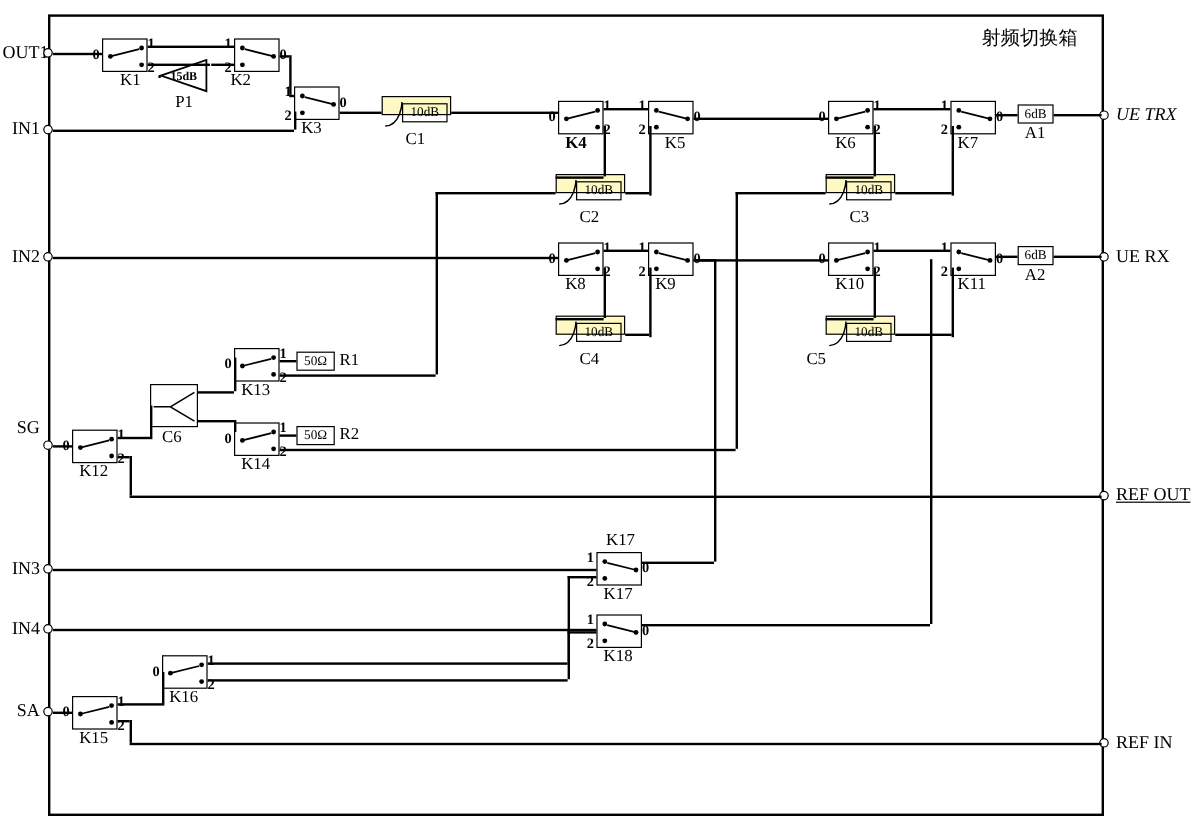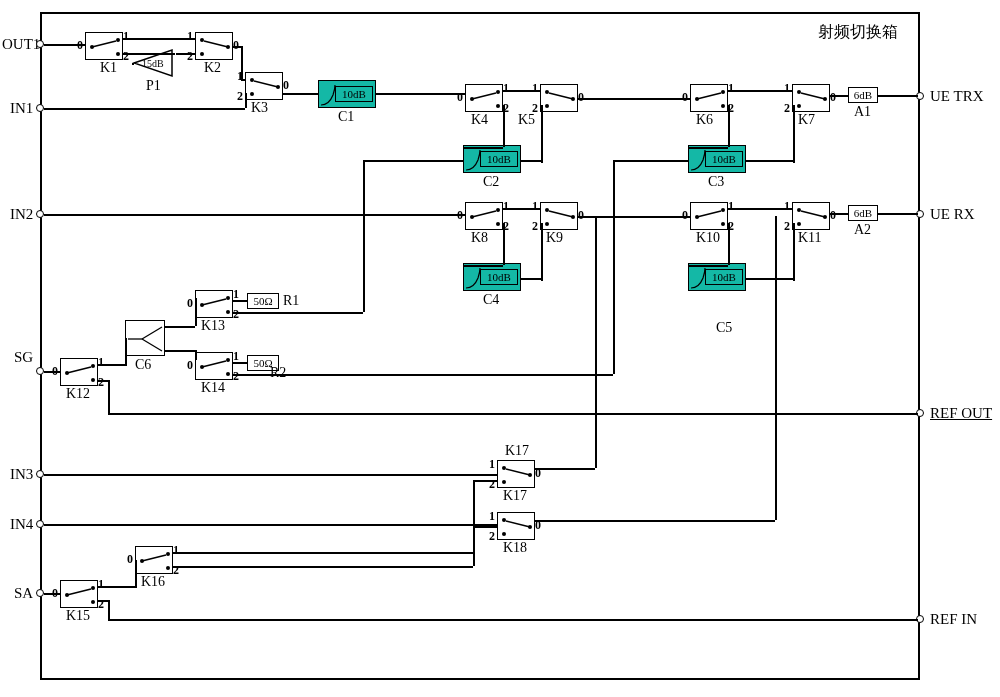--- a/index.html
+++ b/index.html
@@ -32,23 +32,23 @@
     position: absolute;
     width: 38px; height: 28px;
     border: 1.5px solid #000;
     background: #fff;
   }
   .switch svg { position: absolute; top: 0; left: 0; }
   .sw-label { position: absolute; font-size: 14px; }
   .pin-label { position: absolute; font-size: 12px; font-weight: bold; }
   .attenuator {
     position: absolute;
-    width: 58px; height: 28px;
+    width: 58px; height: 16px;
     border: 1.5px solid #000;
-    background: #14b8a6;
+    background: #fef9c3;
   }
   .attenuator .inner {
     position: absolute;
     left: 16px; top: 5px;
     width: 38px; height: 16px;
     border: 1px solid #000;
     font-size: 11px;
     text-align: center;
     line-height: 14px;
   }
@@ -110,21 +110,21 @@
   <div class="port-label" style="left:994px; top:-100px"></div>
 
   <div class="port-label" style="left:38px; top:-20px"></div>
 
   <div class="port-dot" style="left: 916px; top: 210px;"></div>
   <div class="port-dot" style="left: 916px; top: 409px;"></div>
   <div class="port-dot" style="left: 916px; top: 615px;"></div>
 
   <span class="port-label" style="left:994px; top:88px; width:0"></span>
 
-<div class="port-label" style="left: 930px; top: 88px;">UE TRX</div>
+<div class="port-label" style="left: 930px; top: 88px; font-style: italic;">UE TRX</div>
     <div class="port-label" style="left: 930px; top: 206px;">UE RX</div>
     <div class="port-label" style="left: 930px; top: 405px; text-decoration: underline;">REF OUT</div>
     <div class="port-label" style="left: 930px; top: 611px;">REF IN</div>
     <div class="switch" style="left: 85px; top: 32px;">
       <svg width="38" height="28">
         <circle cx="6" cy="14" r="2" fill="#000"></circle>
         <circle cx="32" cy="7" r="2" fill="#000"></circle>
         <circle cx="32" cy="21" r="2" fill="#000"></circle>
         <line x1="6" y1="14" x2="30" y2="8" stroke="#000" stroke-width="1.5"></line>
       </svg>
@@ -134,21 +134,21 @@
     <div class="pin-label" style="left: 123px; top: 29px;">1</div>
     <div class="pin-label" style="left: 123px; top: 49px;">2</div>
     <div class="switch" style="left: 195px; top: 32px;">
       <svg width="38" height="28">
         <circle cx="32" cy="14" r="2" fill="#000"></circle>
         <circle cx="6" cy="7" r="2" fill="#000"></circle>
         <circle cx="6" cy="21" r="2" fill="#000"></circle>
         <line x1="32" y1="14" x2="8" y2="8" stroke="#000" stroke-width="1.5"></line>
       </svg>
     </div>
-    <div class="sw-label" style="left: 204px; top: 60px;">K2</div>
+    <div class="sw-label" style="left: 192px; top: 60px;">K2</div>
     <div class="pin-label" style="left: 233px; top: 38px;">0</div>
     <div class="pin-label" style="left: 187px; top: 29px;">1</div>
     <div class="pin-label" style="left: 187px; top: 49px;">2</div>
     <div class="switch" style="left: 245px; top: 72px;">
       <svg width="38" height="28">
         <circle cx="32" cy="14" r="2" fill="#000"></circle>
         <circle cx="6" cy="7" r="2" fill="#000"></circle>
         <circle cx="6" cy="21" r="2" fill="#000"></circle>
         <line x1="32" y1="14" x2="8" y2="8" stroke="#000" stroke-width="1.5"></line>
       </svg>
@@ -158,33 +158,33 @@
     <div class="pin-label" style="left: 237px; top: 69px;">1</div>
     <div class="pin-label" style="left: 237px; top: 89px;">2</div>
     <div class="switch" style="left: 465px; top: 84px;">
       <svg width="38" height="28">
         <circle cx="6" cy="14" r="2" fill="#000"></circle>
         <circle cx="32" cy="7" r="2" fill="#000"></circle>
         <circle cx="32" cy="21" r="2" fill="#000"></circle>
         <line x1="6" y1="14" x2="30" y2="8" stroke="#000" stroke-width="1.5"></line>
       </svg>
     </div>
-    <div class="sw-label" style="left: 471px; top: 112px;">K4</div>
+    <div class="sw-label" style="left: 471px; top: 112px; font-weight: bold;">K4</div>
     <div class="pin-label" style="left: 457px; top: 90px;">0</div>
     <div class="pin-label" style="left: 503px; top: 81px;">1</div>
     <div class="pin-label" style="left: 503px; top: 101px;">2</div>
     <div class="switch" style="left: 540px; top: 84px;">
       <svg width="38" height="28">
         <circle cx="32" cy="14" r="2" fill="#000"></circle>
         <circle cx="6" cy="7" r="2" fill="#000"></circle>
         <circle cx="6" cy="21" r="2" fill="#000"></circle>
         <line x1="32" y1="14" x2="8" y2="8" stroke="#000" stroke-width="1.5"></line>
       </svg>
     </div>
-    <div class="sw-label" style="left: 518px; top: 112px;">K5</div>
+    <div class="sw-label" style="left: 554px; top: 112px;">K5</div>
     <div class="pin-label" style="left: 578px; top: 90px;">0</div>
     <div class="pin-label" style="left: 532px; top: 81px;">1</div>
     <div class="pin-label" style="left: 532px; top: 101px;">2</div>
     <div class="switch" style="left: 690px; top: 84px;">
       <svg width="38" height="28">
         <circle cx="6" cy="14" r="2" fill="#000"></circle>
         <circle cx="32" cy="7" r="2" fill="#000"></circle>
         <circle cx="32" cy="21" r="2" fill="#000"></circle>
         <line x1="6" y1="14" x2="30" y2="8" stroke="#000" stroke-width="1.5"></line>
       </svg>
@@ -364,30 +364,30 @@
       </svg>
       <div class="inner">10dB</div>
     </div>
     <div class="sw-label" style="left: 483px; top: 292px;">C4</div>
     <div class="attenuator" style="left: 688px; top: 263px;">
       <svg width="58" height="28">
         <path d="M2 24 Q 10 24 14 14 Q 16 8 16 4" fill="none" stroke="#000" stroke-width="1.2"></path>
       </svg>
       <div class="inner">10dB</div>
     </div>
-    <div class="sw-label" style="left: 716px; top: 292px; margin-top: 28px;">C5</div>
+    <div class="sw-label" style="left: 672px; top: 292px;">C5</div>
     <div class="small-box" style="left: 848px; top: 87px; width: 30px; height: 16px; line-height: 14px;">6dB</div>
     <div class="sw-label" style="left: 854px; top: 104px;">A1</div>
     <div class="small-box" style="left: 848px; top: 205px; width: 30px; height: 16px; line-height: 14px;">6dB</div>
     <div class="sw-label" style="left: 854px; top: 222px;">A2</div>
     <div class="small-box" style="left: 247px; top: 293px; width: 32px; height: 16px; line-height: 14px;">50Ω</div>
     <div class="sw-label" style="left: 283px; top: 293px;">R1</div>
     <div class="small-box" style="left: 247px; top: 355px; width: 32px; height: 16px; line-height: 14px;">50Ω</div>
-    <div class="sw-label" style="left: 270px; top: 355px; margin-top: 10px;">R2</div>
-    <div class="amp" style="left: 132px; top: 48px;"><svg width="44" height="30">
+    <div class="sw-label" style="left: 283px; top: 355px;">R2</div>
+    <div class="amp" style="left: 132px; top: 48px; font-weight: bold;"><svg width="44" height="30">
         <polygon points="2,15 40,2 40,28" fill="#fff" stroke="#000" stroke-width="1.5"></polygon>
         <text x="10" y="19" font-size="10">15dB</text>
       </svg></div>
     <div class="sw-label" style="left: 146px; top: 78px;">P1</div>
     <div class="splitter" style="left: 125px; top: 320px;"><svg width="40" height="36">
         <line x1="2" y1="18" x2="16" y2="18" stroke="#000" stroke-width="1.3"></line>
         <line x1="16" y1="18" x2="36" y2="6" stroke="#000" stroke-width="1.3"></line>
         <line x1="16" y1="18" x2="36" y2="30" stroke="#000" stroke-width="1.3"></line>
       </svg></div>
     <div class="sw-label" style="left: 135px; top: 357px;">C6</div>

